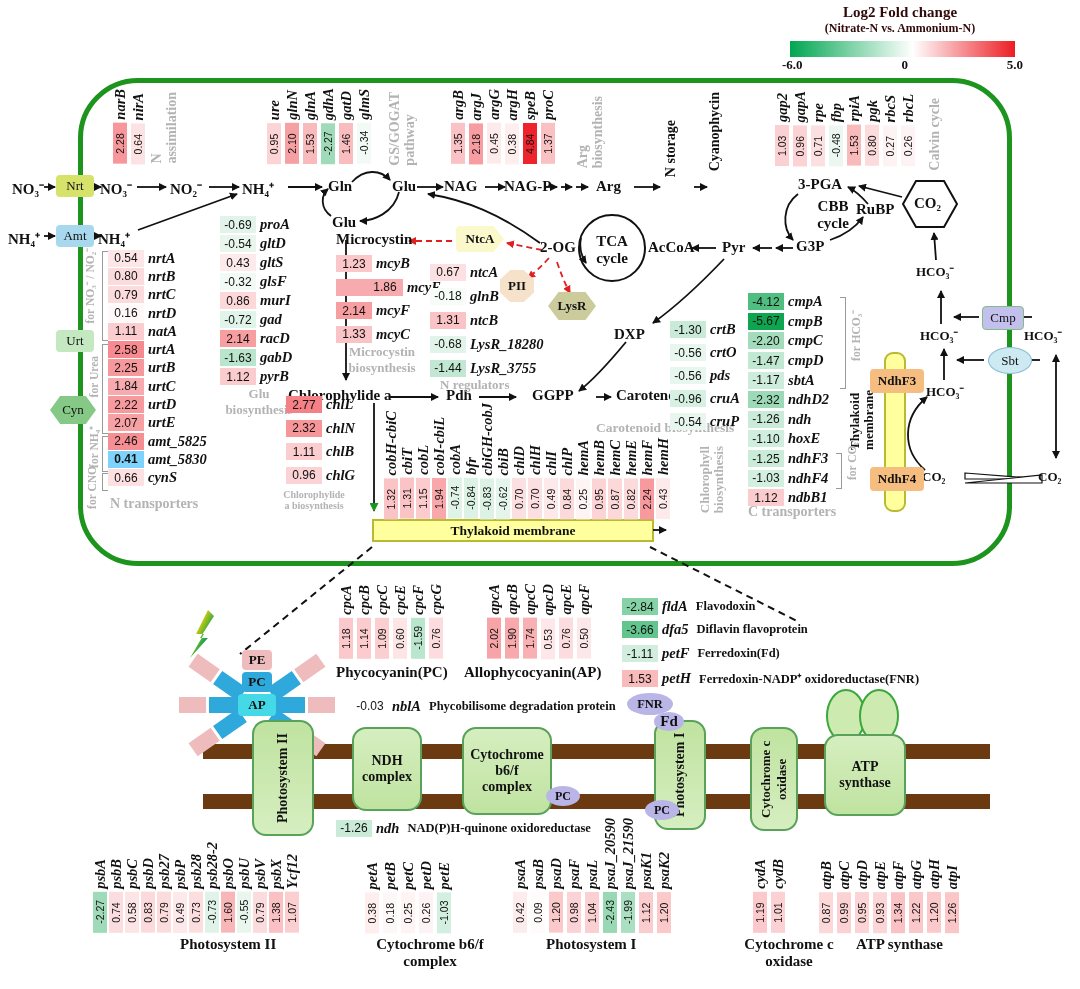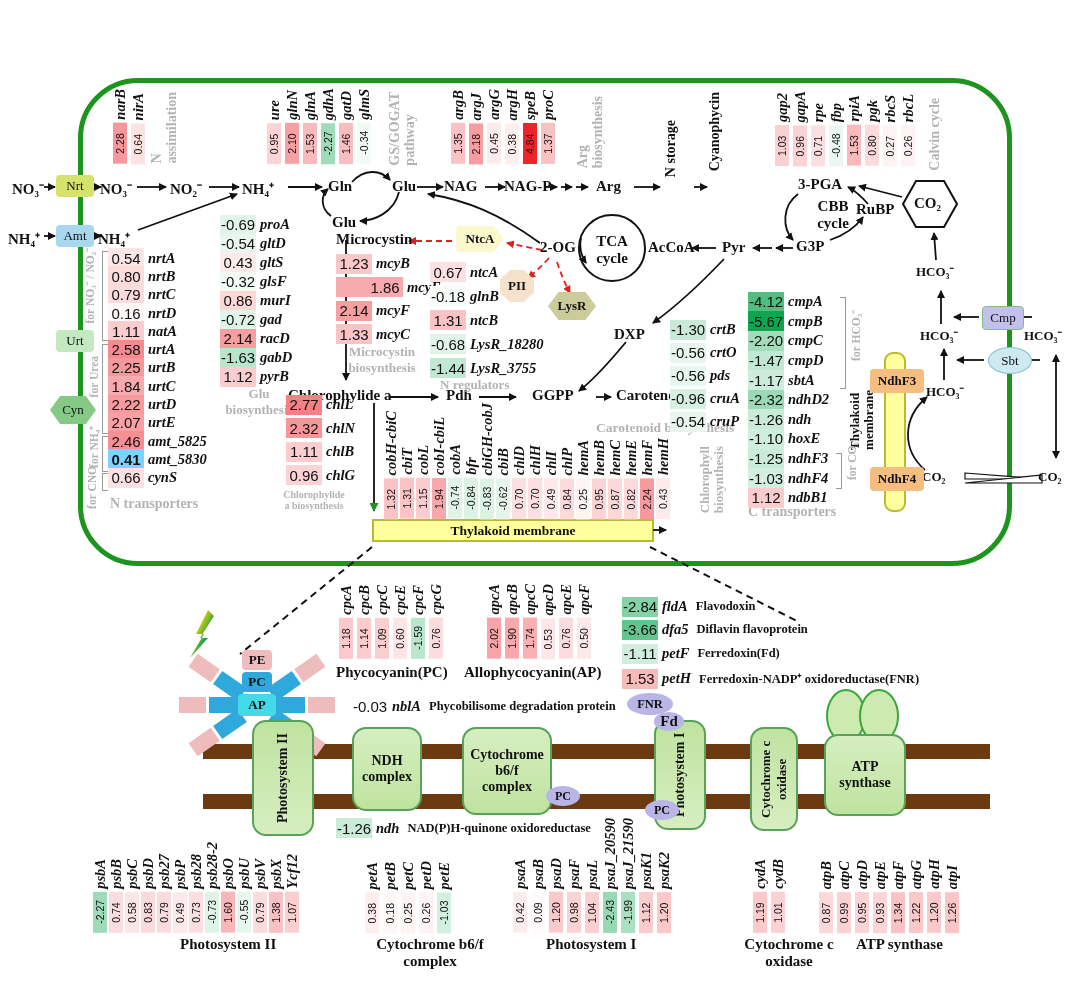--- a/index.html
+++ b/index.html
@@ -19,21 +19,21 @@
   
   .vgroup{position:absolute;display:flex;align-items:flex-end;gap:2px;z-index:6;}
   .vstrip{writing-mode:vertical-rl;transform:rotate(180deg);line-height:1;}
   .vval{display:inline-block;min-height:37px;text-align:center;
         font-family:"Liberation Sans",sans-serif;font-size:10.5px;padding:2px 2px;}
   .vname{font-style:italic;font-weight:bold;font-size:14.5px;margin-top:3px;white-space:nowrap;}
   
   .hlist{position:absolute;display:flex;flex-direction:column;z-index:6;}
   .hrow{display:flex;align-items:center;height:var(--rh,20px);}
   .hval{display:inline-block;width:36px;text-align:center;
-        font-family:"Liberation Sans",sans-serif;font-size:15px;padding:1.5px 0;}
+        font-family:"Liberation Sans",sans-serif;font-size:12px;padding:1.5px 0;}
   .hname{font-style:italic;font-weight:bold;font-size:14.5px;margin-left:4px;white-space:nowrap;}
   .hdesc{font-weight:bold;font-size:12.5px;margin-left:8px;white-space:nowrap;}
   
   .chip{position:absolute;display:flex;align-items:center;justify-content:center;
         font-size:13px;z-index:6;border-radius:4px;}
   .ell{border-radius:50%;}
   .hex{clip-path:polygon(22% 0,78% 0,100% 50%,78% 100%,22% 100%,0 50%);}
   .oct{clip-path:polygon(30% 0,70% 0,100% 30%,100% 70%,70% 100%,30% 100%,0 70%,0 30%);}
   .pent{clip-path:polygon(0 0,78% 0,100% 50%,78% 100%,0 100%);}
   .complex{position:absolute;background:linear-gradient(#d6eec0,#bfe3a0);border:2px solid #58a25a;
@@ -46,20 +46,30 @@
   .legend-title{font-weight:bold;font-size:15px;color:#300a0a;text-align:center;}
   .legend-sub{font-weight:bold;font-size:12px;color:#300a0a;text-align:center;}
   .legend-bar{height:16px;background:linear-gradient(to right,#00a651 0%,#ffffff 54.5%,#ed1c24 100%);}
   .legend-ticks{display:flex;justify-content:space-between;font-weight:bold;font-size:13px;margin-top:1px;}
 </style>
 </head>
 <body>
 
 <div id="canvas">
 
+  <div class="abs" style="left:755px;top:4px;width:290px;z-index:6;">
+    <div class="legend-title">Log2 Fold change</div>
+    <div class="legend-sub">(Nitrate-N vs. Ammonium-N)</div>
+    <div class="legend-bar" style="margin:5px 30px 0 35px;"></div>
+    <div class="legend-ticks" style="margin:0 22px 0 27px;">
+      <span>-6.0</span>
+      <span>0</span>
+      <span>5.0</span>
+    </div>
+  </div>
 
   <div class="abs" style="left:78px;top:78px;width:924px;height:478px;border:5px solid #1d941d;border-radius:60px;z-index:1;"></div>
 
   <div class="membar" style="left:203px;top:744px;width:787px;"></div>
   <div class="membar" style="left:203px;top:794px;width:787px;"></div>
 
   <div class="ybar" style="left:884px;top:352px;width:18px;height:156px;border-radius:9px;"></div>
 
   <svg id="svgov" width="1080" height="989">
     <defs>

